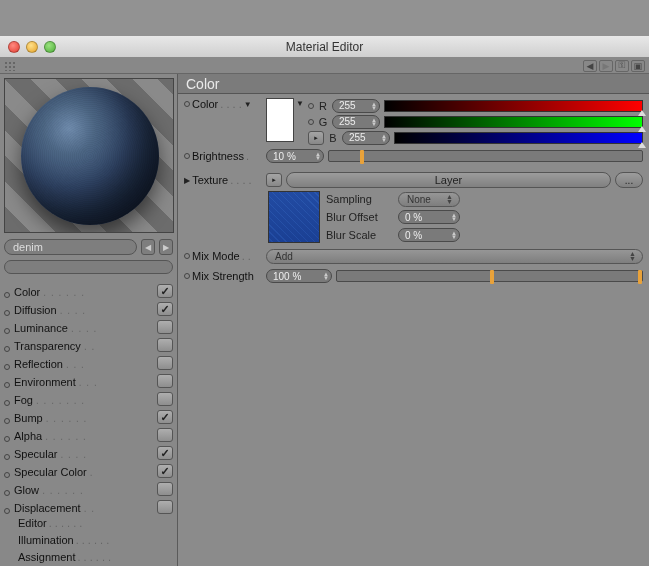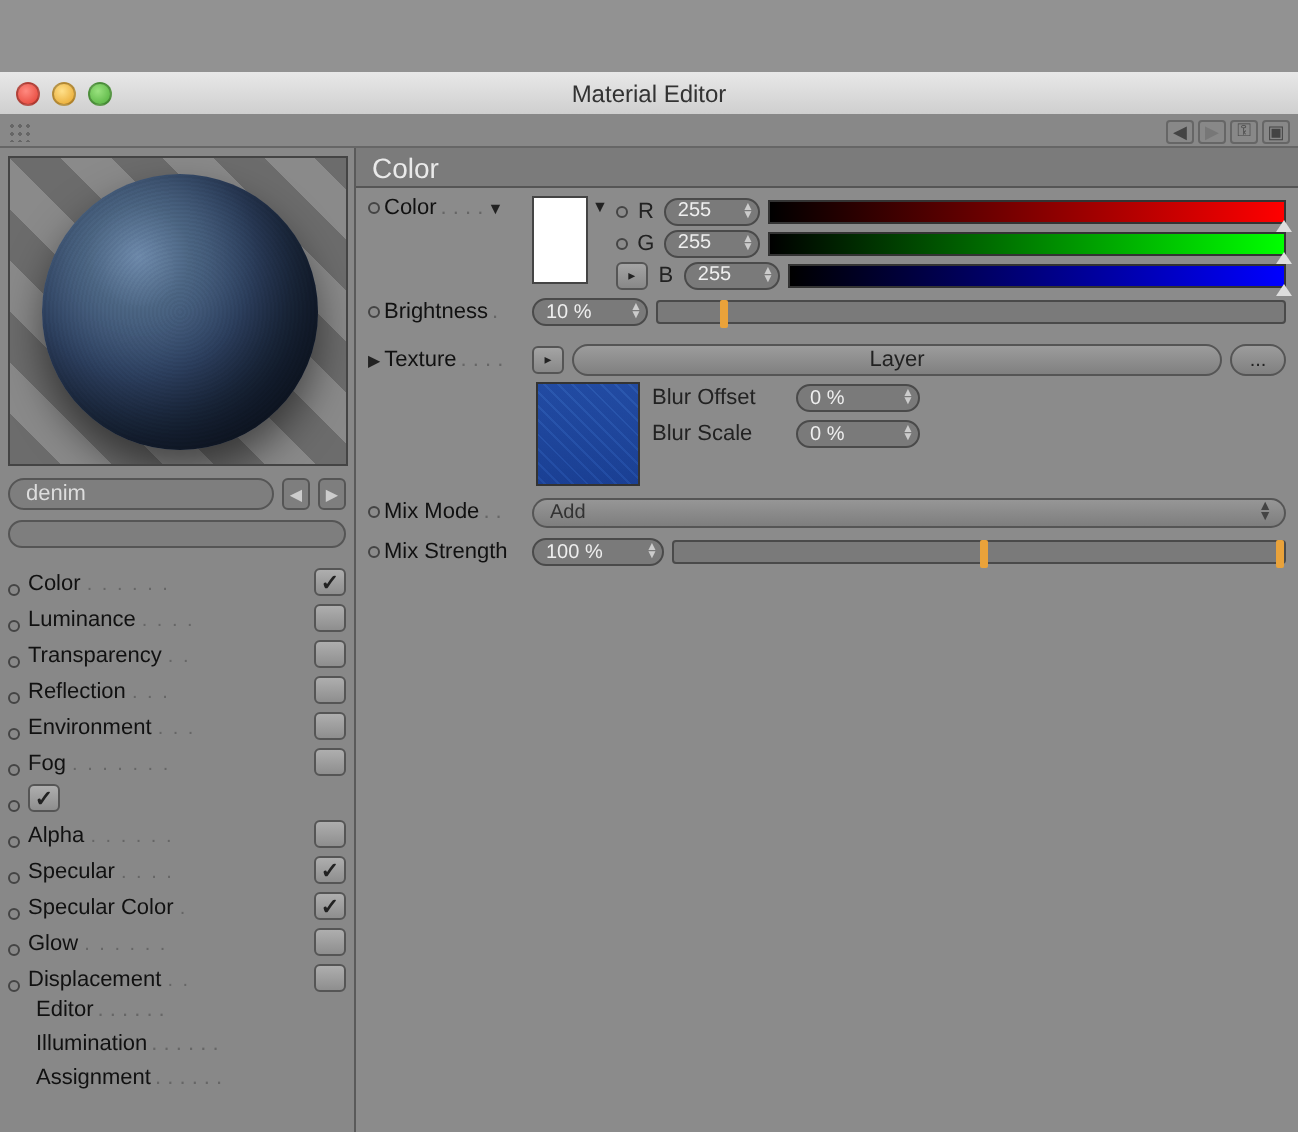--- a/index.html
+++ b/index.html
@@ -141,20 +141,25 @@
     <div class="long-field"></div>
 
     <div class="chan-list" id="chan-list">
         <div class="chan">
           <span class="ring"></span>
           <span class="lbl">Color <span class="dots">. . . . . . </span></span>
           <span class="chk on"></span>
         </div>
         <div class="chan">
           <span class="ring"></span>
+          <span class="lbl">Diffusion <span class="dots">. . . . </span></span>
+          <span class="chk on"></span>
+        </div>
+        <div class="chan">
+          <span class="ring"></span>
           <span class="lbl">Luminance <span class="dots">. . . . </span></span>
           <span class="chk "></span>
         </div>
         <div class="chan">
           <span class="ring"></span>
           <span class="lbl">Transparency <span class="dots">. . </span></span>
           <span class="chk "></span>
         </div>
         <div class="chan">
           <span class="ring"></span>
@@ -166,20 +171,21 @@
           <span class="lbl">Environment <span class="dots">. . . </span></span>
           <span class="chk "></span>
         </div>
         <div class="chan">
           <span class="ring"></span>
           <span class="lbl">Fog <span class="dots">. . . . . . . </span></span>
           <span class="chk "></span>
         </div>
         <div class="chan">
           <span class="ring"></span>
+          <span class="lbl">Bump <span class="dots">. . . . . . </span></span>
           <span class="chk on"></span>
         </div>
         <div class="chan">
           <span class="ring"></span>
           <span class="lbl">Alpha <span class="dots">. . . . . . </span></span>
           <span class="chk "></span>
         </div>
         <div class="chan">
           <span class="ring"></span>
           <span class="lbl">Specular <span class="dots">. . . . </span></span>
@@ -286,20 +292,30 @@
             <span>Layer</span>
           </div>
         <div class="dots-btn">
             <span>...</span>
           </div>
       </div>
 
       <div class="tex-block">
         <div class="tex-thumb"></div>
         <div class="tex-params">
+          <div class="tp-row">
+            <span class="tp-label">Sampling</span>
+            <div class="dropdown dd-sm">
+              <span>None</span>
+                <div class="dd-arrows">
+                  <span>▲</span>
+                  <span>▼</span>
+                </div>
+            </div>
+          </div>
           <div class="tp-row">
             <span class="tp-label">Blur Offset</span>
             <div class="numbox dd-num">
                 <span>0 %</span>
                 <div class="spin">▲<br>▼</div>
               </div>
           </div>
           <div class="tp-row">
             <span class="tp-label">Blur Scale</span>
             <div class="numbox dd-num">

